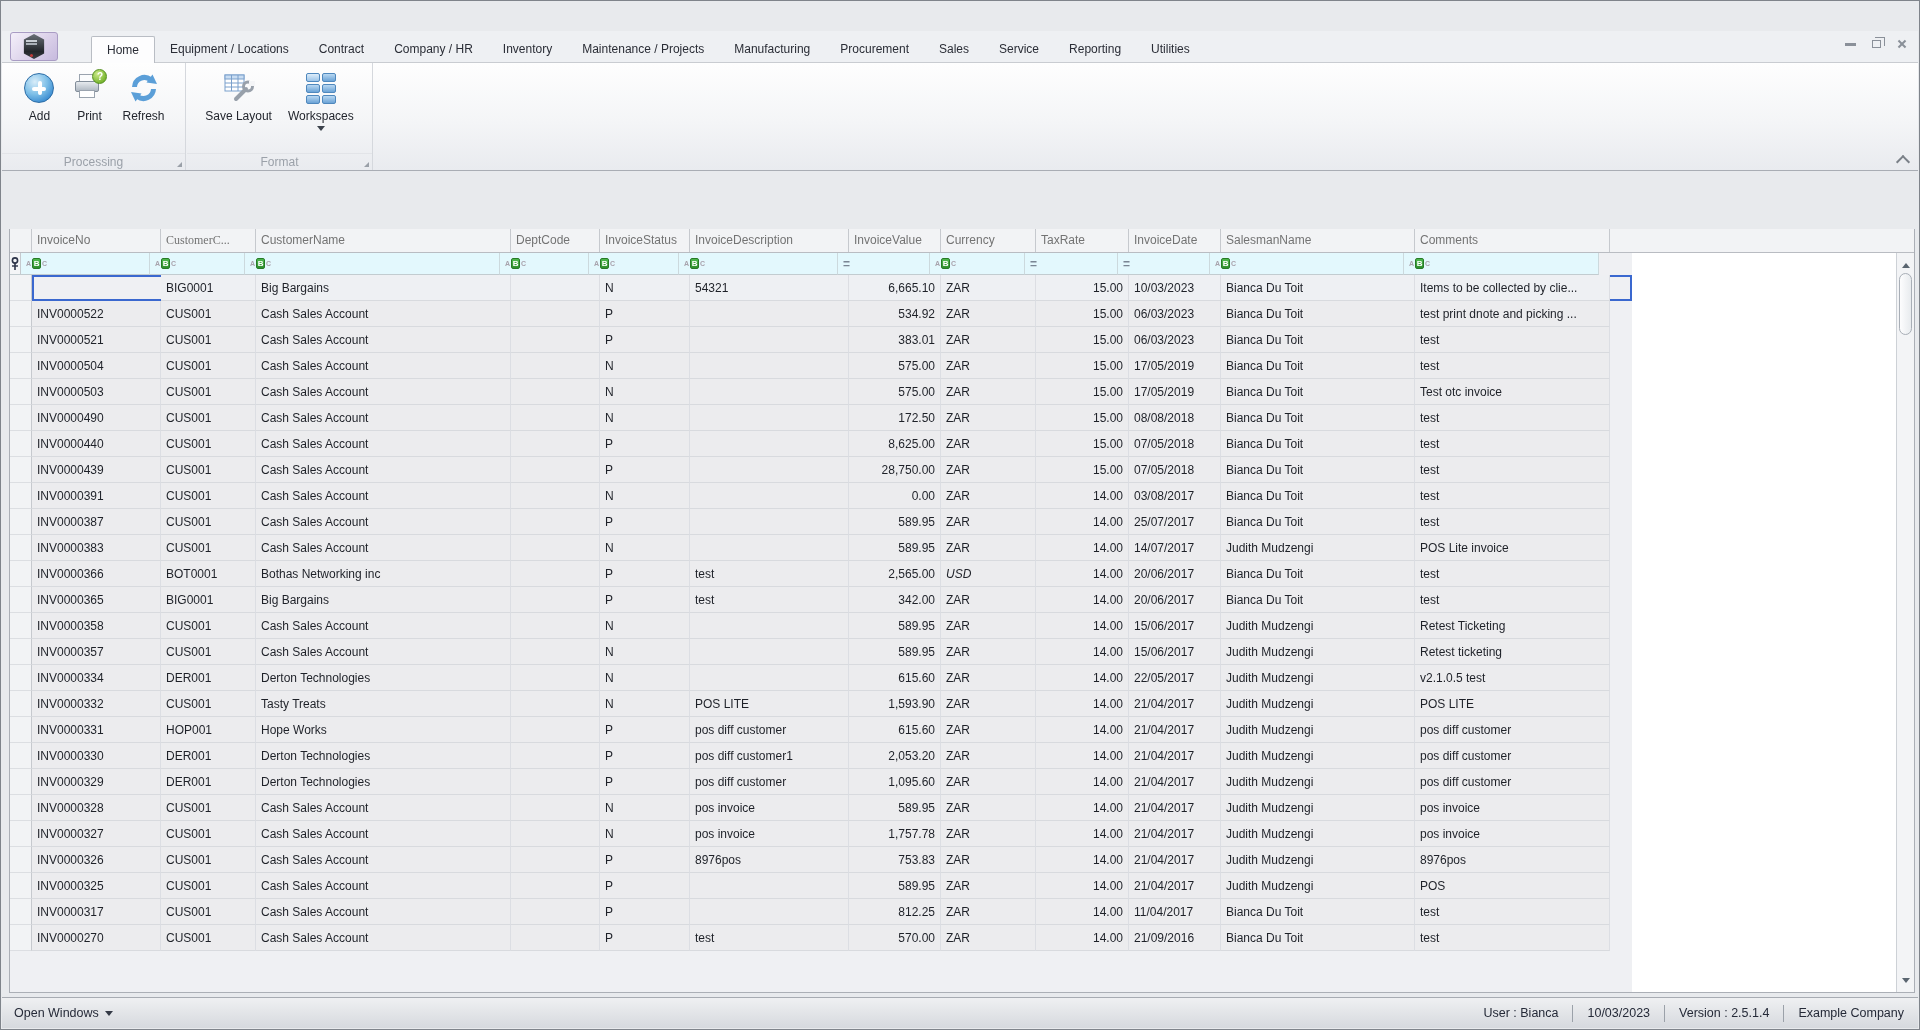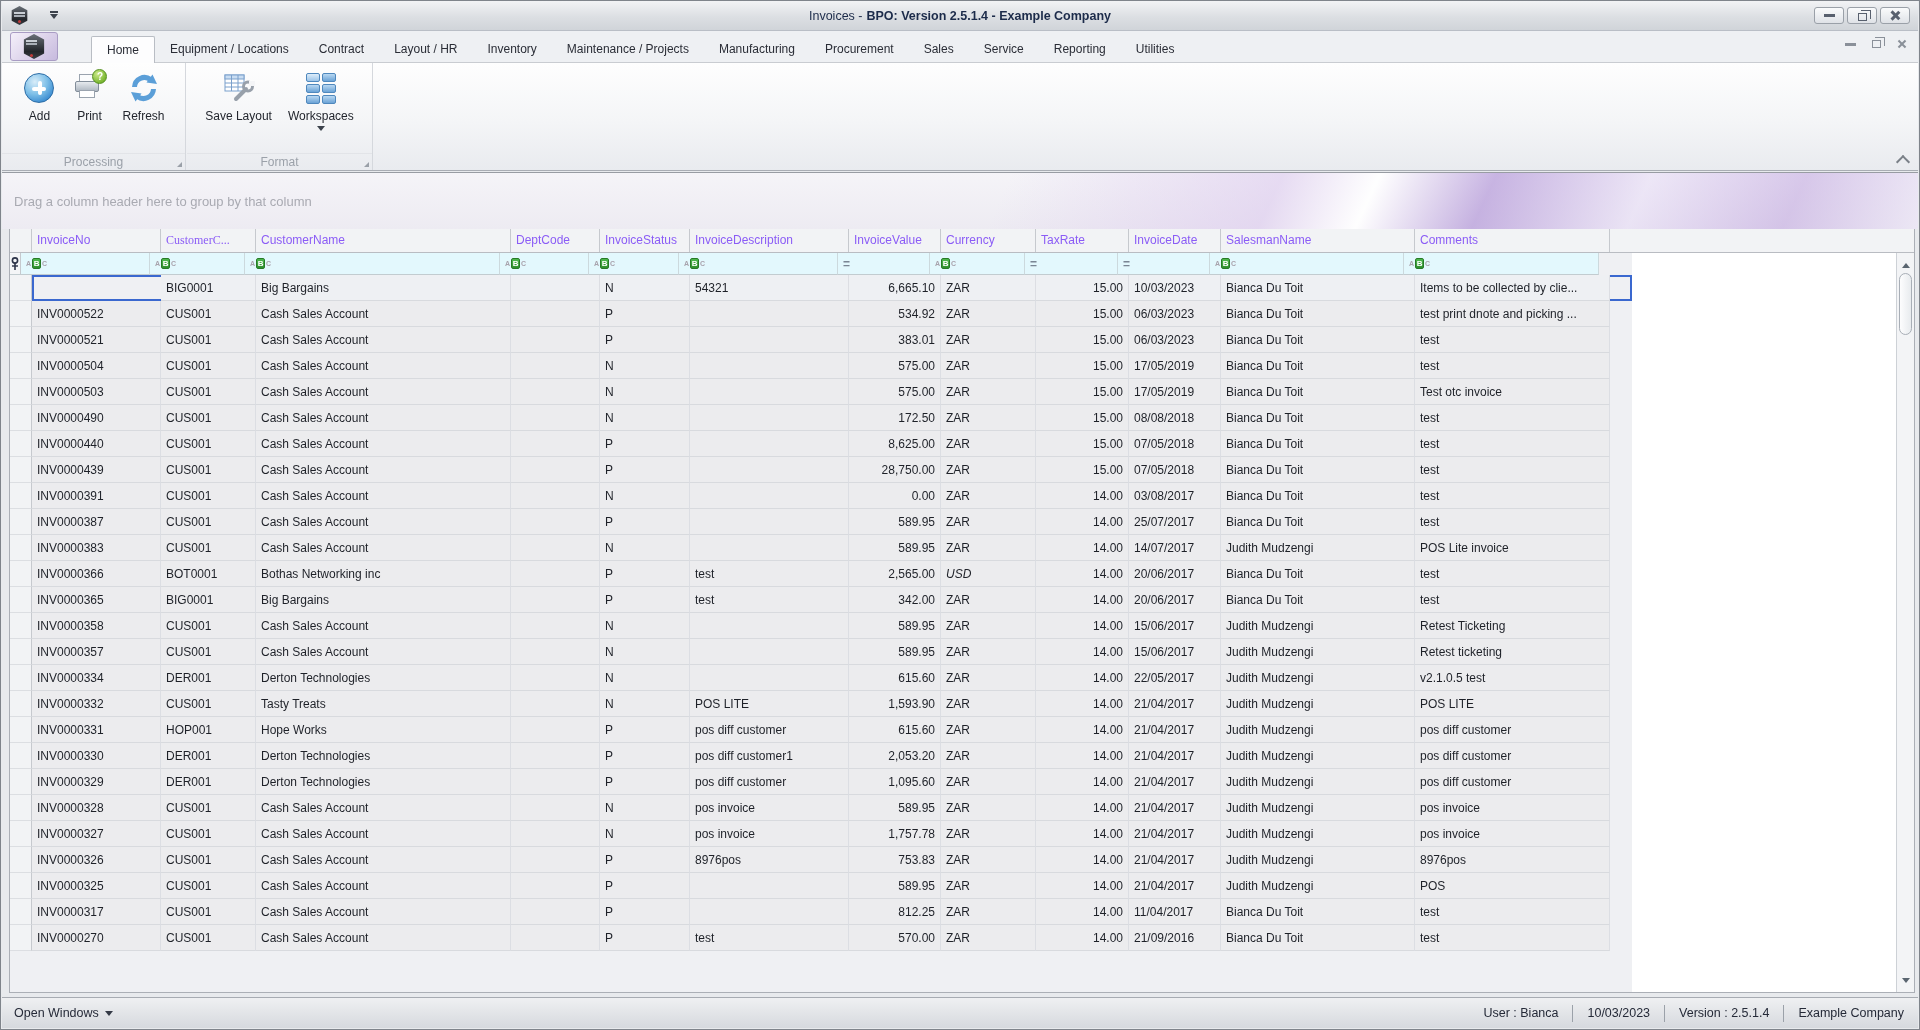--- a/index.html
+++ b/index.html
@@ -97,21 +97,21 @@
     background:
       linear-gradient(115deg, rgba(255,255,255,0) 52%, rgba(219,199,238,.55) 66%, rgba(255,255,255,.95) 71%, rgba(170,138,212,.6) 77%, rgba(231,220,246,.55) 85%, rgba(186,156,220,.5) 93%, rgba(235,228,246,.6)),
       linear-gradient(#f5f4f8,#edebf2);
     display:flex; align-items:center; }
   .grouppanel-text { margin-left:12px; color:#a9aab2; font-size:13px; }
 
   
   .gridarea { position:absolute; left:8px; top:228px; width:1906px; height:764px;
     background:#eff0f3; border:1px solid #abafb6; border-top:none; display:flex; flex-direction:column; }
   .grid-header { display:flex; height:24px; background:#f2f3f5; border-bottom:1px solid #b9bcc2; flex:0 0 auto; }
-  .hcell { border-right:1px solid #c6c9ce; padding:4px 5px 0 5px; color:#8b5cf6; white-space:nowrap; overflow:hidden; background:#f2f3f5; }
+  .hcell { border-right:1px solid #c6c9ce; padding:4px 5px 0 5px; color:#737373; white-space:nowrap; overflow:hidden; background:#f2f3f5; }
   .hcell.indicator { flex:0 0 22px; padding:0; }
   .hcell.filler { flex:1; border-right:none; }
   .grid-body { position:relative; flex:1; overflow:hidden; }
   .white-fill { position:absolute; left:1622px; top:0; right:18px; bottom:0; background:#fff; }
   .filter-row { position:relative; display:flex; height:22px; width:1622px; }
   .fcell { background:#e3f8fd; border-right:1px solid #ccd9dd; border-bottom:1px solid #c2ccd0; display:flex; align-items:center; padding-left:5px; }
   .fcell.indicator { background:#f4f5f7; border-right:1px solid #c6c9ce; justify-content:center; padding-left:0; }
   .abc-icon { display:inline-flex; align-items:center; gap:1px; }
   .abc-icon .a,.abc-icon .c { font-size:7px; color:#a8a2ac; font-weight:bold; }
   .abc-icon .b { display:inline-block; width:9px; height:11px; background:linear-gradient(#4db84d,#2e8f2e); border:1px solid #267a26; border-radius:2px;
@@ -141,49 +141,30 @@
   .ow-arrow { width:0; height:0; border:4px solid transparent; border-top:5px solid #343a46; position:relative; top:2px; }
   .status-right { margin-left:auto; display:flex; align-items:center; height:100%; }
   .status-item { padding:0 14px; font-size:12.5px; display:flex; align-items:center; height:100%; }
   .status-sep { width:1px; height:17px; background:#9ba1a9; }
 </style>
 </head>
 <body>
 
 <div id="window">
 
-  <div class="titlebar">
-    <div class="app-shield"></div>
-    <div class="qat-arrow"></div>
-    <div class="title-text">
-      <span>Invoices - </span>
-      <b>BPO: Version 2.5.1.4 - Example Company</b>
-    </div>
-    <div class="win-btns">
-      <div class="win-btn">
-          <span class="glyph-min"></span>
-        </div>
-      <div class="win-btn">
-          <span class="glyph-restore"></span>
-        </div>
-      <div class="win-btn">
-          <span class="glyph-close"></span>
-        </div>
-    </div>
-  </div>
 
   <div class="tabrow">
     <div class="appmenu-btn">
       <div class="app-shield"></div>
     </div>
     <div class="tabs">
         <div class="tab active">Home</div>
         <div class="tab">Equipment / Locations</div>
         <div class="tab">Contract</div>
-        <div class="tab">Layout / HR</div>
+        <div class="tab">Company / HR</div>
         <div class="tab">Inventory</div>
         <div class="tab">Maintenance / Projects</div>
         <div class="tab">Manufacturing</div>
         <div class="tab">Procurement</div>
         <div class="tab">Sales</div>
         <div class="tab">Service</div>
         <div class="tab">Reporting</div>
         <div class="tab">Utilities</div>
       </div>
   </div>
@@ -262,23 +243,20 @@
           <div class="drop-arrow"></div>
         </div>
       </div>
       <div class="group-caption">Format</div>
       <div class="corner-glyph"></div>
     </div>
 
     <div class="collapse-chevron"></div>
   </div>
 
-  <div class="grouppanel">
-    <div class="grouppanel-text">Drag a column header here to group by that column</div>
-  </div>
 
   <div class="gridarea">
     <div class="grid-header">
       <div class="hcell indicator"></div>
 
       <div class="hcell" style="flex: 0 0 129px;">InvoiceNo</div>
         <div class="hcell" style="flex: 0 0 95px; font-family: Liberation Serif, serif;">CustomerC...</div>
         <div class="hcell" style="flex: 0 0 255px;">CustomerName</div>
         <div class="hcell" style="flex: 0 0 89px;">DeptCode</div>
         <div class="hcell" style="flex: 0 0 90px;">InvoiceStatus</div>

